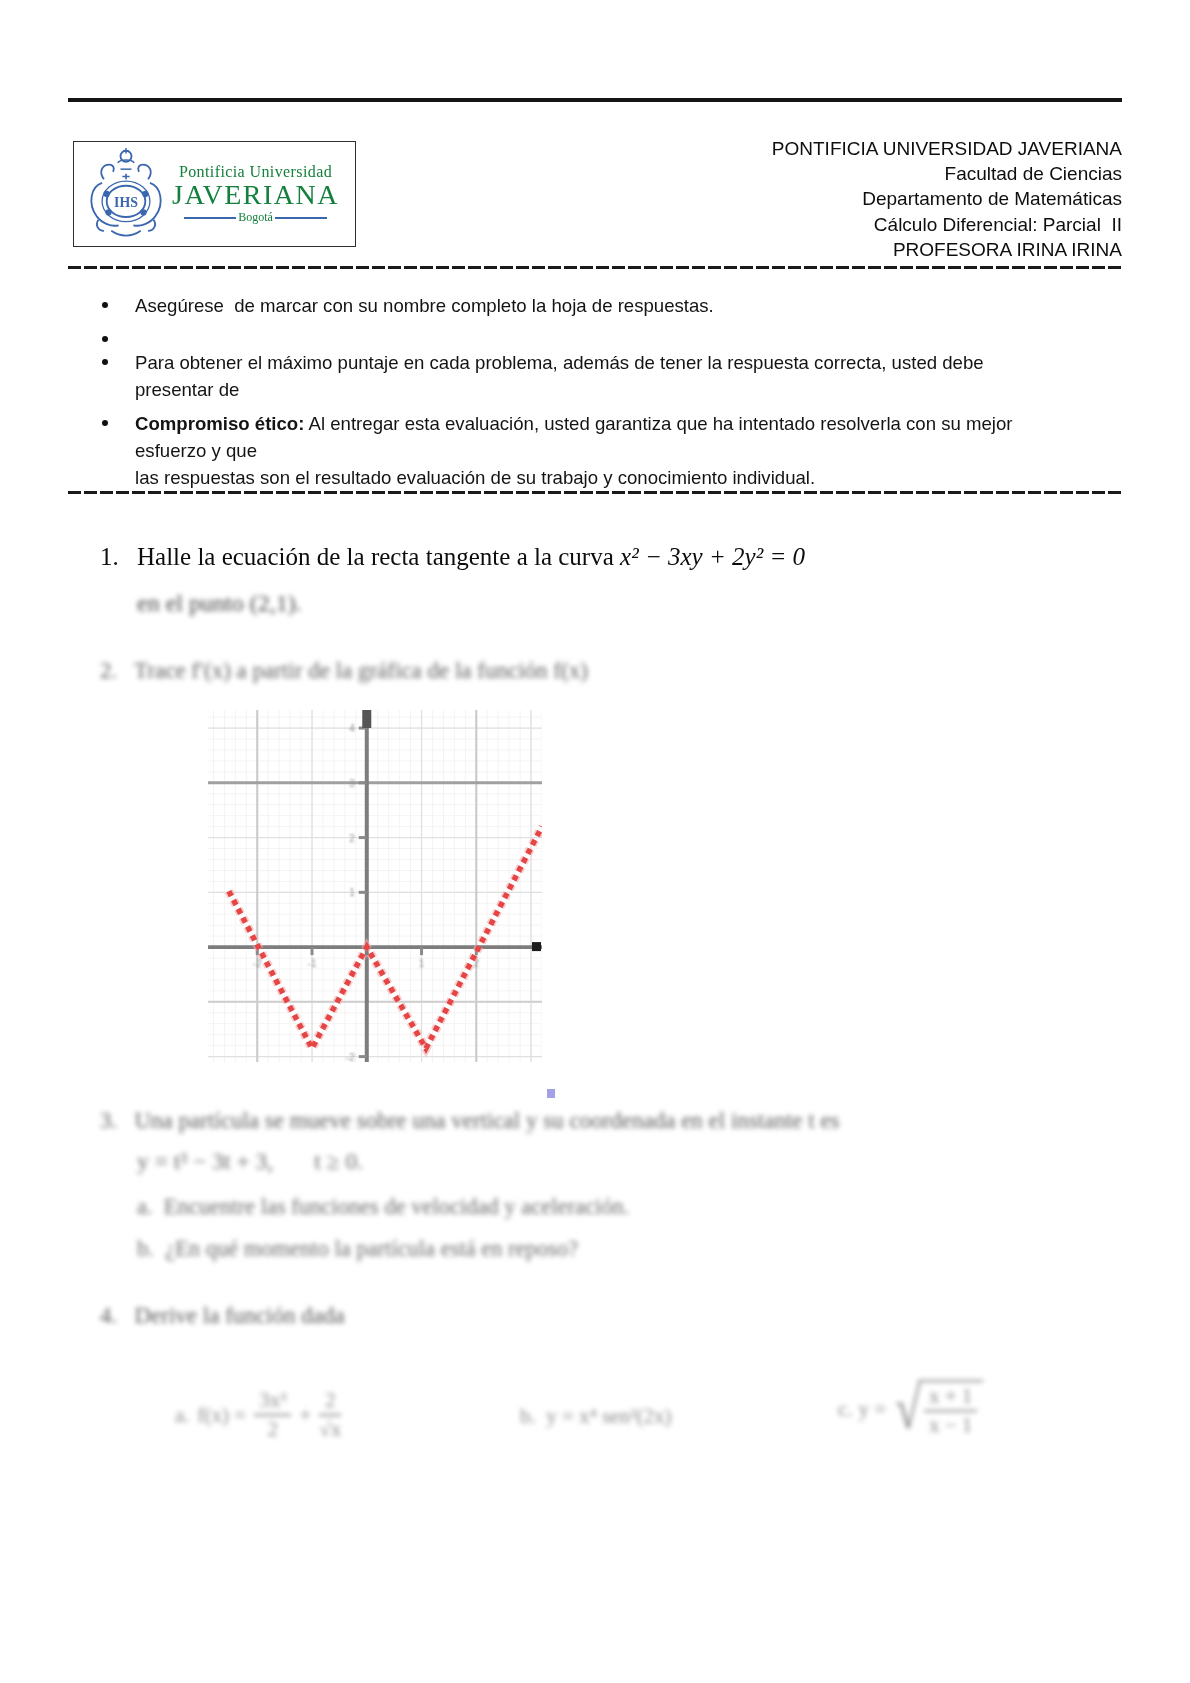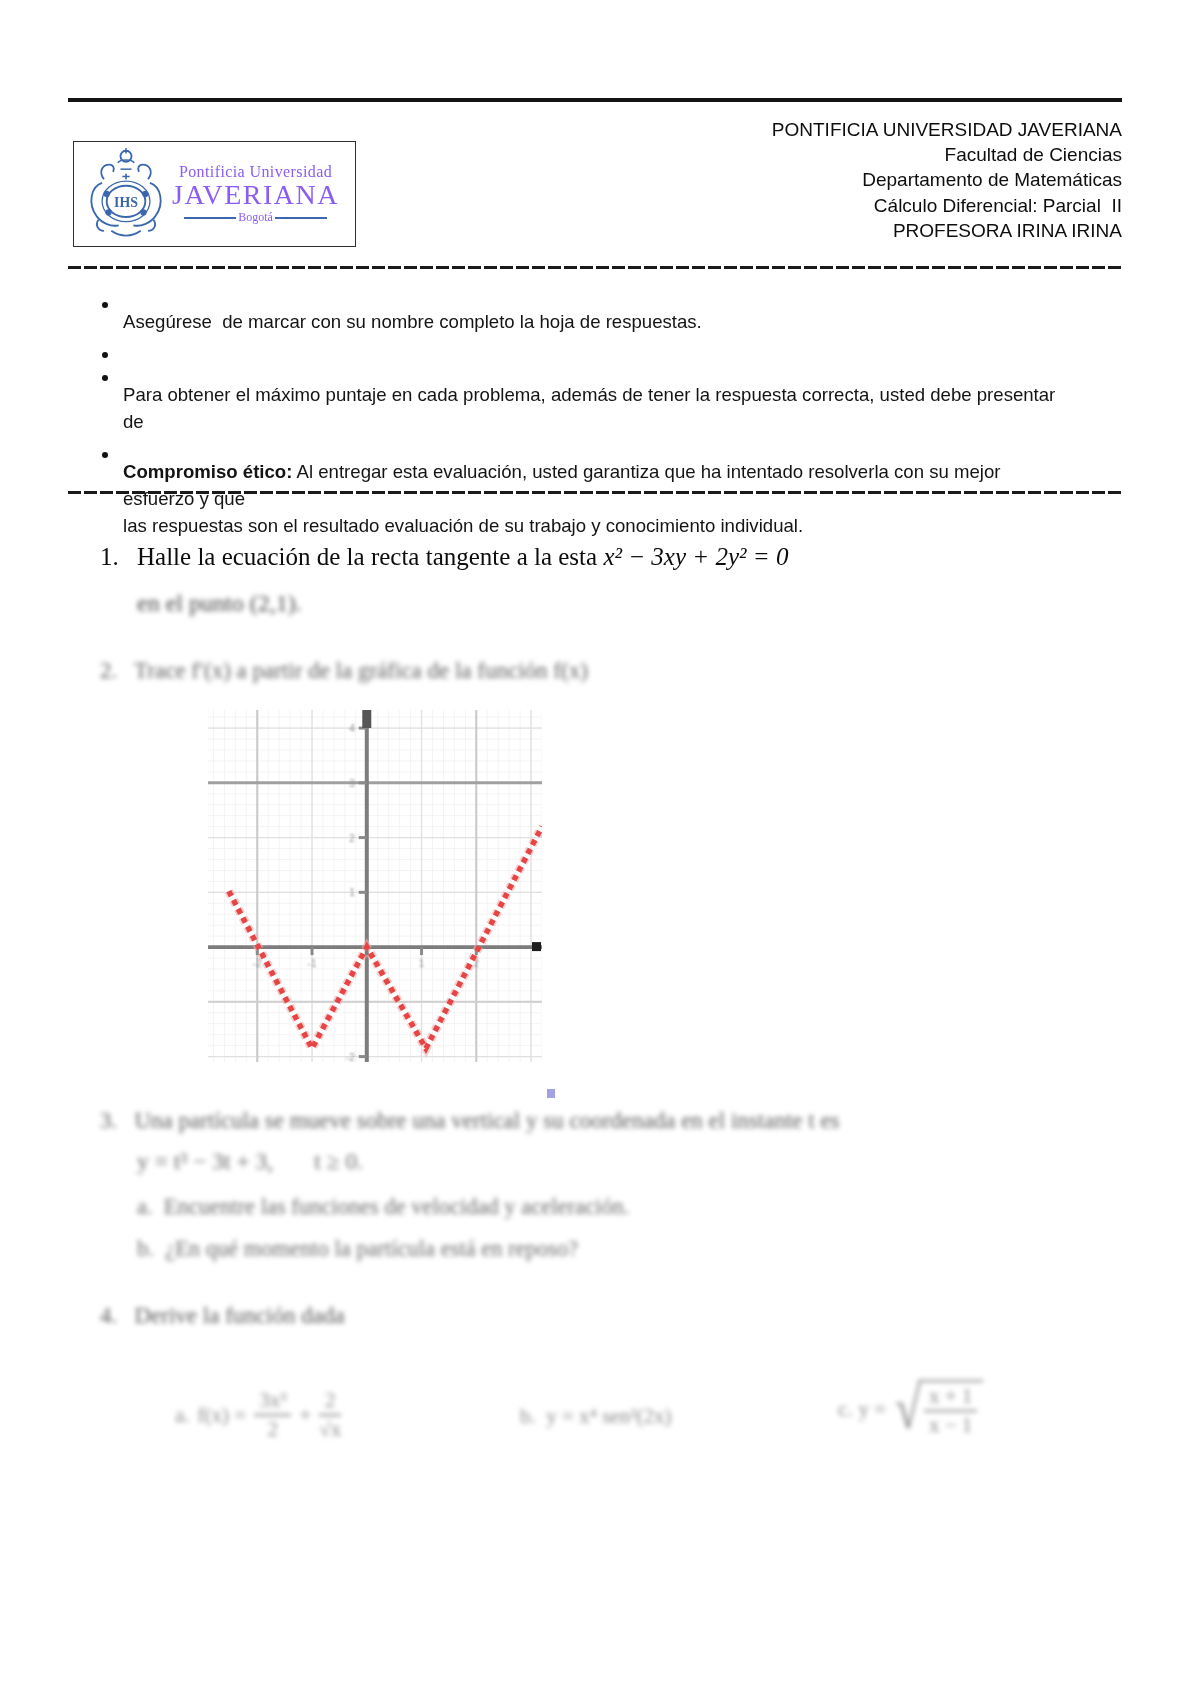--- a/index.html
+++ b/index.html
@@ -9,34 +9,34 @@
   
   .rule-top{position:absolute;left:68px;top:98px;width:1054px;height:4px;background:#141414;}
   .rule-underscore{position:absolute;left:68px;width:1054px;height:3px;
         background:repeating-linear-gradient(90deg,#1a1a1a 0 13px,transparent 13px 16px);}
   .r1{top:266px;} .r2{top:491px;}
 
   
   .logo-box{position:absolute;left:73px;top:141px;width:283px;height:106px;
         border:1.5px solid #2e2e2e;display:flex;align-items:center;box-sizing:border-box;background:#fff;}
   .crest{margin-left:6px;flex:0 0 auto;filter:blur(.3px);}
-  .logo-text{flex:1;text-align:center;color:#8b5cf6;font-family:"Liberation Serif",serif;margin-right:16px;}
+  .logo-text{flex:1;text-align:center;color:#15803d;font-family:"Liberation Serif",serif;margin-right:16px;}
   .logo-l1{font-size:16px;letter-spacing:.4px;margin-bottom:1px;}
   .logo-l2{font-size:28px;letter-spacing:1.5px;font-weight:500;line-height:26px;}
   .logo-l3{display:flex;align-items:center;justify-content:center;font-size:12px;margin-top:2px;gap:2px;text-align:center;}
   .bgline{display:inline-block;height:2px;width:52px;background:#3a67ae;}
 
   
-  .header-block{position:absolute;top:117px;right:68px;text-align:right;
+  .header-block{position:absolute;top:136px;right:68px;text-align:right;
         font-size:19px;line-height:25.2px;color:#0e0e0e;}
 
   
   .instructions{position:absolute;left:96px;top:292px;width:960px;margin:0;padding:0;list-style:none;
         font-size:18.6px;line-height:27px;color:#141414;}
-  .instructions li{display:flex;margin-bottom:7px;flex-direction:column;}
+  .instructions li{display:flex;margin-bottom:7px;}
   .dot{flex:0 0 auto;width:6px;height:6px;border-radius:50%;background:#111;margin:10px 0 0 6px;}
   .itext{margin-left:27px;}
   .bold-lead{font-weight:bold;}
 
   
   .p1{position:absolute;left:100px;top:543px;font-family:"Liberation Serif",serif;
         font-size:25px;color:#0c0c0c;display:flex;}
   .p1 .num{width:37px;flex:0 0 auto;}
   .mathspan{font-style:italic;}
 
@@ -142,21 +142,21 @@
         <span class="bold-lead">Compromiso ético:</span><span> Al entregar esta evaluación, usted garantiza que ha intentado resolverla con su mejor esfuerzo y que</span>
         <div>las respuestas son el resultado evaluación de su trabajo y conocimiento individual.</div>
       </div>
     </li>
   </ul>
 
   <div class="rule-underscore r2"></div>
 
   <div class="p1">
     <span class="num">1.</span>
-    <span><span>Halle la ecuación de la recta tangente a la esta </span><span class="mathspan">x² − 3xy + 2y² = 0</span></span>
+    <span><span>Halle la ecuación de la recta tangente a la curva </span><span class="mathspan">x² − 3xy + 2y² = 0</span></span>
   </div>
   <div class="fuzz f-p1b">en el punto (2,1).</div>
 
   <div class="fuzz f-p2">2.&nbsp;&nbsp; Trace f′(x) a partir de la gráfica de la función f(x)</div>
 
   <div class="graph-wrap">
     <svg width="334" height="352" xmlns="http://www.w3.org/2000/svg">
         <line x1="5.4754098360655545" y1="0" x2="5.4754098360655545" y2="352" stroke="#f4f4f4" stroke-width="1"></line>
         <line x1="16.426229508196712" y1="0" x2="16.426229508196712" y2="352" stroke="#f4f4f4" stroke-width="1"></line>
         <line x1="27.377049180327845" y1="0" x2="27.377049180327845" y2="352" stroke="#f4f4f4" stroke-width="1"></line>

